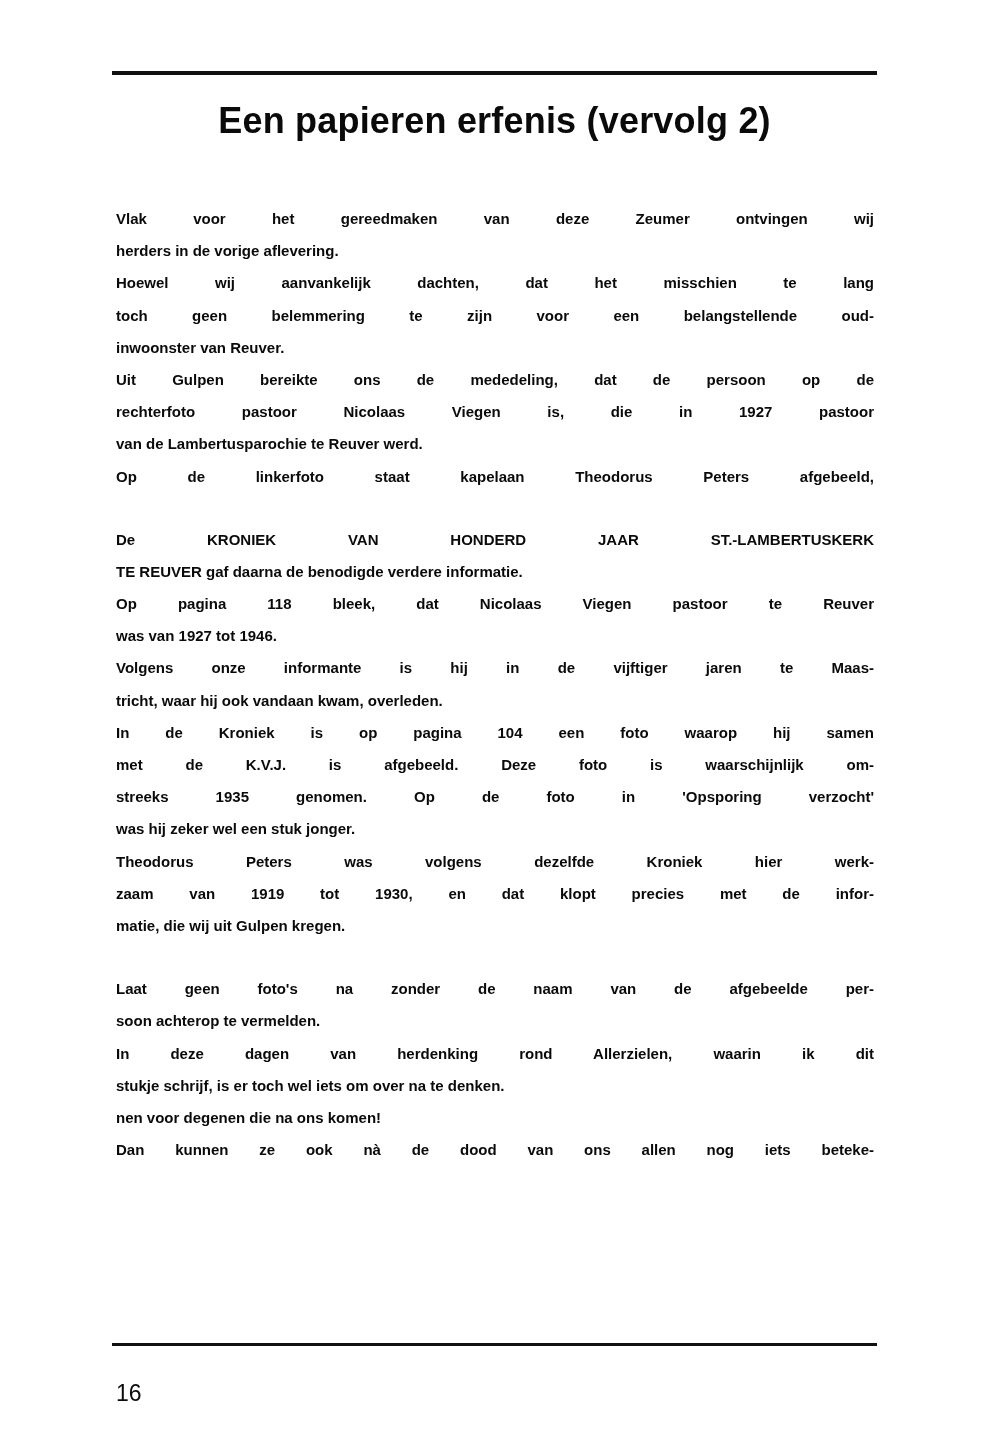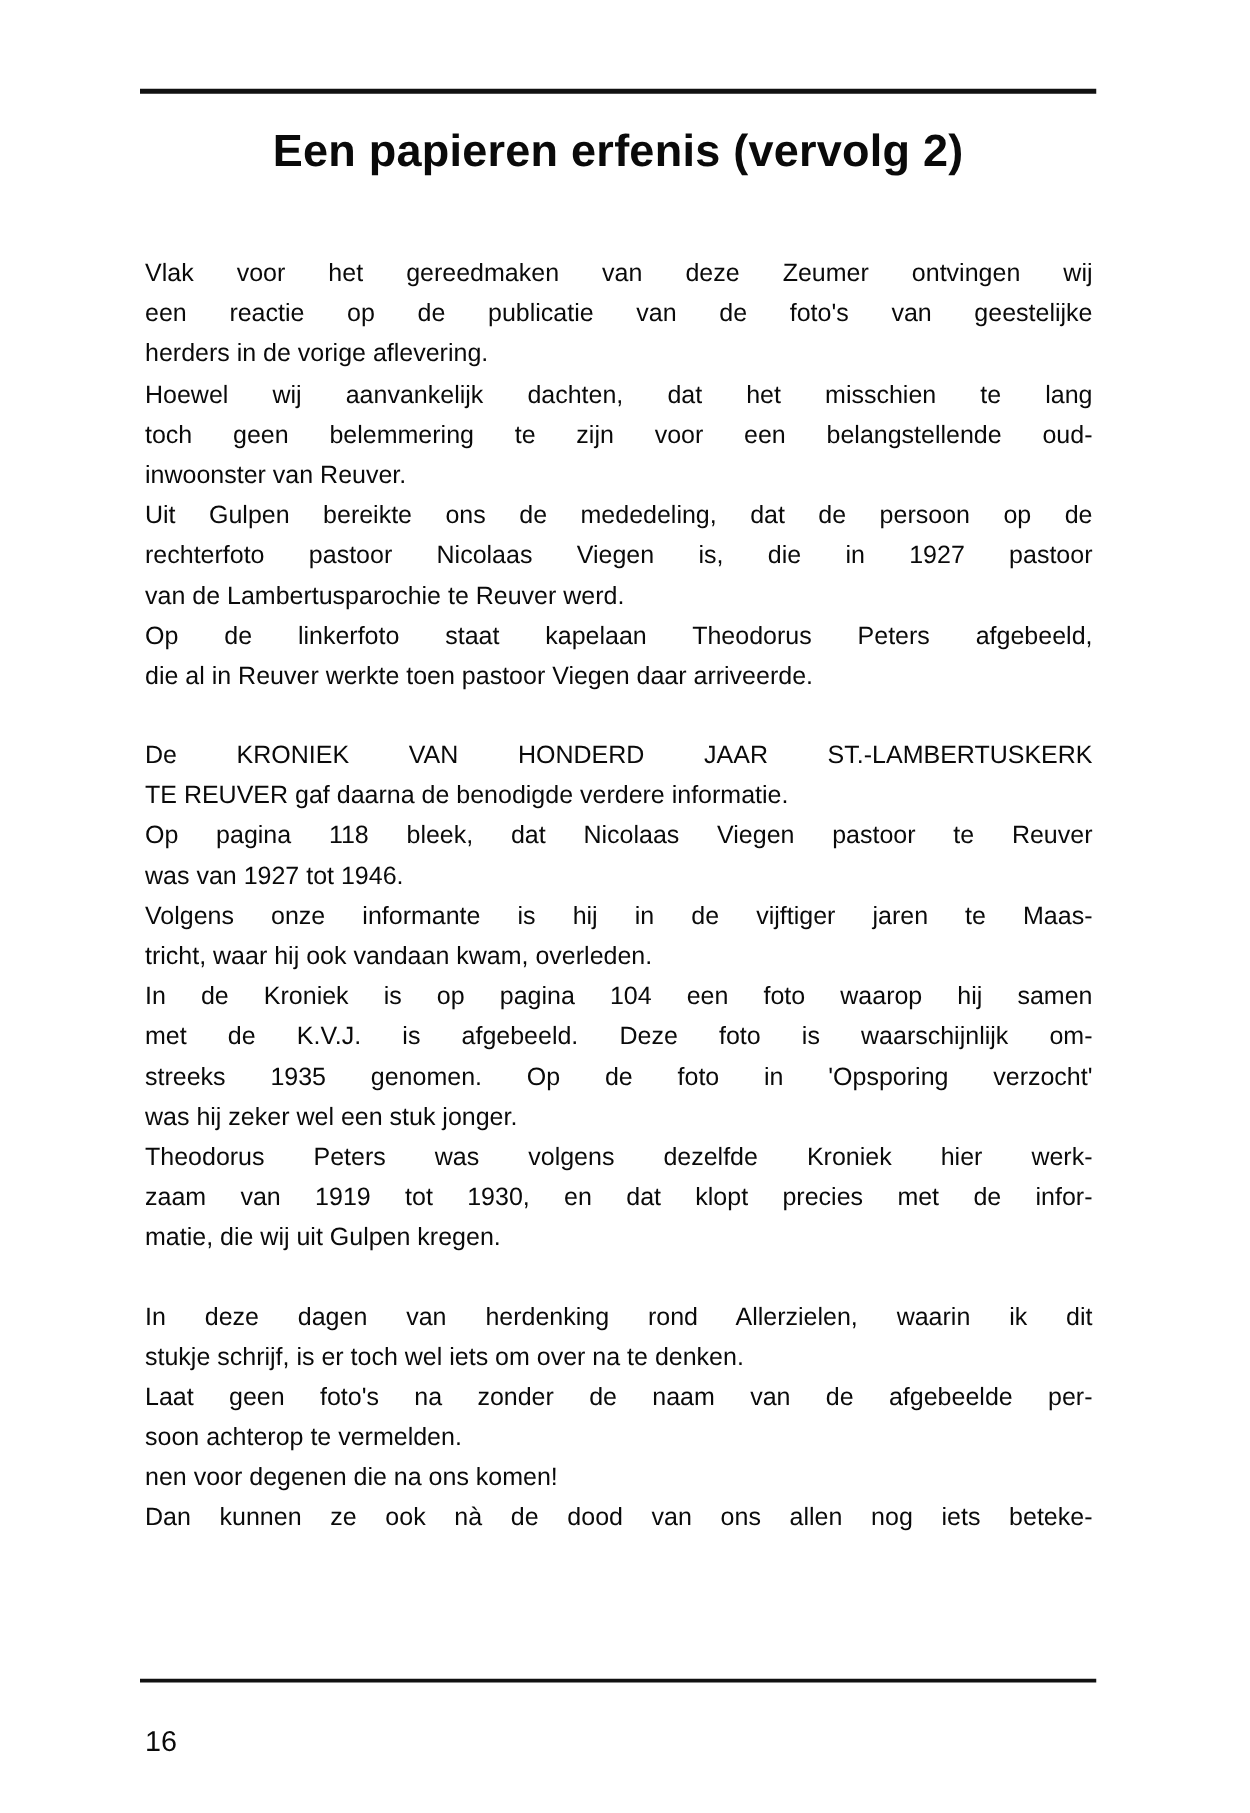--- a/index.html
+++ b/index.html
@@ -3,51 +3,49 @@
   <meta charset="utf-8">
   <style>
     html, body { margin: 0; padding: 0; background: #ffffff; }
     body { width: 1000px; height: 1450px; position: relative; overflow: hidden;
            font-family: "Liberation Sans", "DejaVu Sans", sans-serif; color: #0a0a0a; }
     .rule { position: absolute; left: 112px; width: 765px; background: #111; }
     .rule.top { top: 71px; height: 4px; }
     .rule.bottom { top: 1343px; height: 3px; }
     .title { position: absolute; top: 100px; left: 112px; width: 765px; text-align: center;
              font-size: 36px; font-weight: bold; letter-spacing: 0.2px; }
-    .body { position: absolute; top: 203px; left: 116px; width: 758px; font-size: 20px; line-height: 32.2px; }
+    .body { position: absolute; top: 203px; left: 116px; width: 758px; font-size: 15px; line-height: 32.2px; font-weight: bold; }
     .line { display: block; text-align: justify; text-align-last: justify; white-space: nowrap; height: 32.2px; }
     .line.last { text-align-last: left; }
     .gap { height: 31px; }
     .page-number { position: absolute; top: 1380px; left: 116px; font-size: 23px; }
   </style>
 </head>
 <body>
 
 <div class="rule top"></div>
 <div class="title">Een papieren erfenis (vervolg 2)</div>
 
 <div class="body" id="article-body">
     <div class="paragraph">
       <span class="line">Vlak voor het gereedmaken van deze Zeumer ontvingen wij</span>
-      <span class="line">een reactie op de publicatie van de foto's van geestelijke</span>
       <span class="line last">herders in de vorige aflevering.</span>
     </div>
     <div class="paragraph">
       <span class="line">Hoewel wij aanvankelijk dachten, dat het misschien te lang</span>
       <span class="line">toch geen belemmering te zijn voor een belangstellende oud-</span>
       <span class="line last">inwoonster van Reuver.</span>
     </div>
     <div class="paragraph">
       <span class="line">Uit Gulpen bereikte ons de mededeling, dat de persoon op de</span>
       <span class="line">rechterfoto pastoor Nicolaas Viegen is, die in 1927 pastoor</span>
       <span class="line last">van de Lambertusparochie te Reuver werd.</span>
     </div>
     <div class="paragraph">
       <span class="line">Op de linkerfoto staat kapelaan Theodorus Peters afgebeeld,</span>
-      <span class="line last">die al in Reuver werkte toen pastoor Viegen daar arriveerde.</span>
     </div>
     <div class="gap"></div>
     <div class="paragraph">
       <span class="line">De KRONIEK VAN HONDERD JAAR ST.-LAMBERTUSKERK</span>
       <span class="line last">TE REUVER gaf daarna de benodigde verdere informatie.</span>
     </div>
     <div class="paragraph">
       <span class="line">Op pagina 118 bleek, dat Nicolaas Viegen pastoor te Reuver</span>
       <span class="line last">was van 1927 tot 1946.</span>
     </div>
@@ -61,26 +59,26 @@
       <span class="line">streeks 1935 genomen. Op de foto in 'Opsporing verzocht'</span>
       <span class="line last">was hij zeker wel een stuk jonger.</span>
     </div>
     <div class="paragraph">
       <span class="line">Theodorus Peters was volgens dezelfde Kroniek hier werk-</span>
       <span class="line">zaam van 1919 tot 1930, en dat klopt precies met de infor-</span>
       <span class="line last">matie, die wij uit Gulpen kregen.</span>
     </div>
     <div class="gap"></div>
     <div class="paragraph">
+      <span class="line">Laat geen foto's na zonder de naam van de afgebeelde per-</span>
+      <span class="line last">soon achterop te vermelden.</span>
+    </div>
+    <div class="paragraph">
       <span class="line">In deze dagen van herdenking rond Allerzielen, waarin ik dit</span>
       <span class="line last">stukje schrijf, is er toch wel iets om over na te denken.</span>
-    </div>
-    <div class="paragraph">
-      <span class="line">Laat geen foto's na zonder de naam van de afgebeelde per-</span>
-      <span class="line last">soon achterop te vermelden.</span>
     </div>
     <div class="paragraph">
       <span class="line last">nen voor degenen die na ons komen!</span>
       <span class="line">Dan kunnen ze ook nà de dood van ons allen nog iets beteke-</span>
     </div>
   </div>
 
 <div class="rule bottom"></div>
 <div class="page-number">16</div>
 

